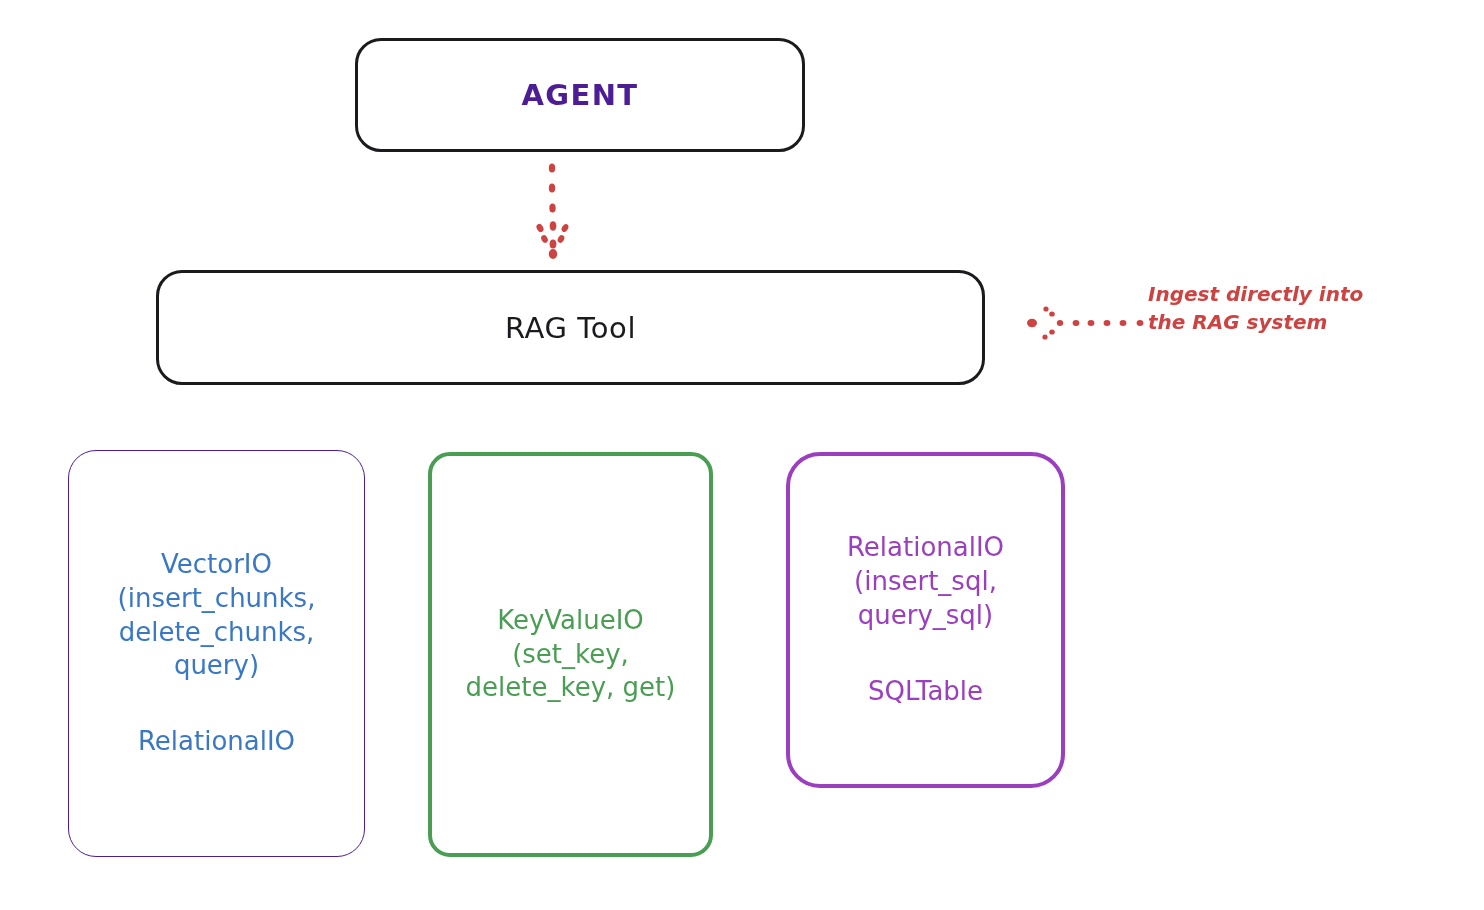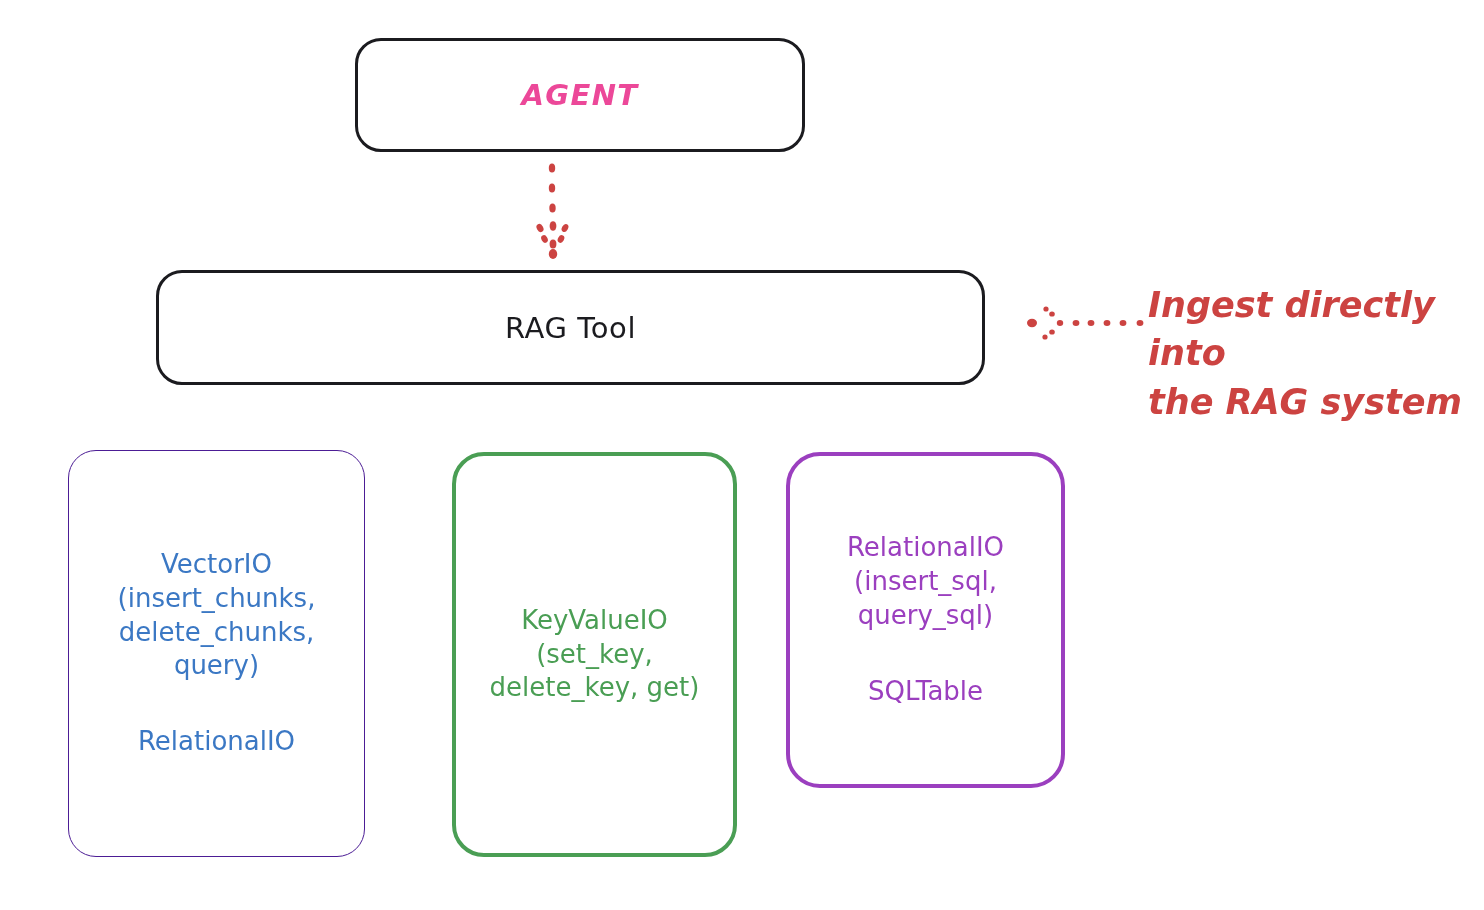--- a/index.html
+++ b/index.html
@@ -26,29 +26,28 @@
     justify-content: center;
     text-align: center;
   }
 
   .box-black {
     border: 3.5px solid #1b1b1f;
     border-radius: 26px;
   }
 
   .box-blue   { border: 1px solid #4c1d95; border-radius: 28px; }
-  .box-green  { border: 4px solid #4a9e54; border-radius: 32px; margin-left: 24px; }
+  .box-green  { border: 4px solid #4a9e54; border-radius: 22px; }
   .box-purple { border: 4px solid #9b3fbf; border-radius: 34px; }
 
   
   .label-black {
-    color: #ec4899;
+    color: #4c1d95;
     font-size: 29px;
     letter-spacing: 1.4px;
-    font-style: italic;
     font-weight: 600;
   }
   .label-ragtool {
     color: #1b1b1f;
     font-size: 29px;
     letter-spacing: 0.6px;
     font-weight: 500;
     font-style: normal;
   }
 
@@ -68,21 +67,21 @@
   .card-text .index-name { margin-top: 42px; }
 
   .txt-blue   { color: #3b78c4; }
   .txt-green  { color: #4a9e54; }
   .txt-purple { color: #9b3fbf; }
 
   
   .annotation {
     position: absolute;
     color: #cc4341;
-    font-size: 35px;
+    font-size: 20px;
     font-weight: 600;
     font-style: italic;
     line-height: 1.38;
     text-align: left;
     white-space: pre-line;
   }
 
   .arrow-svg { position: absolute; overflow: visible; }
 </style>
 </head>

